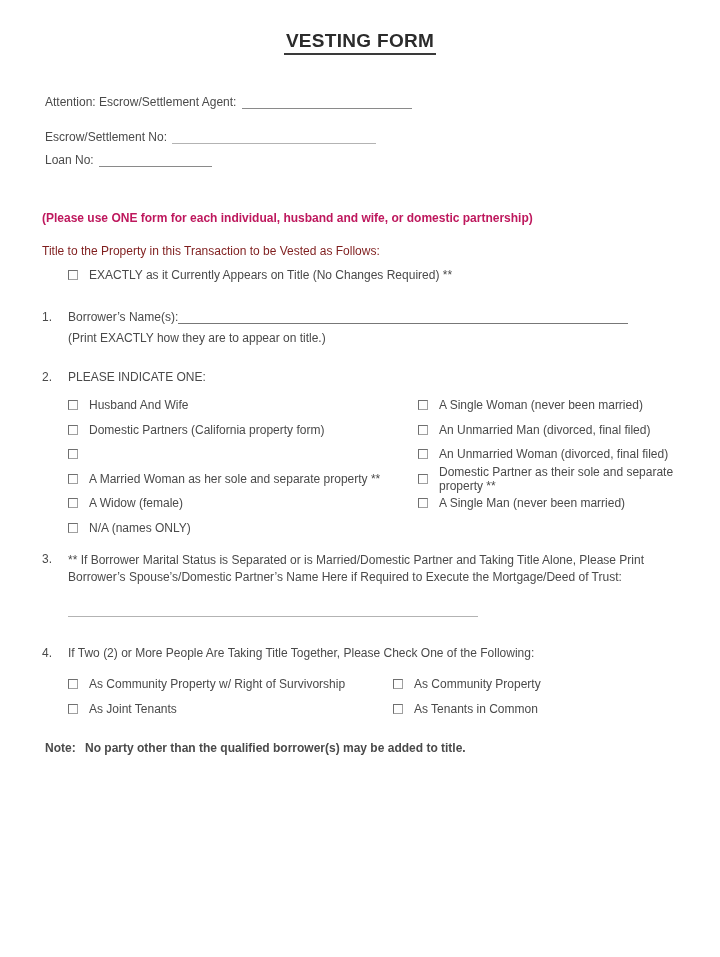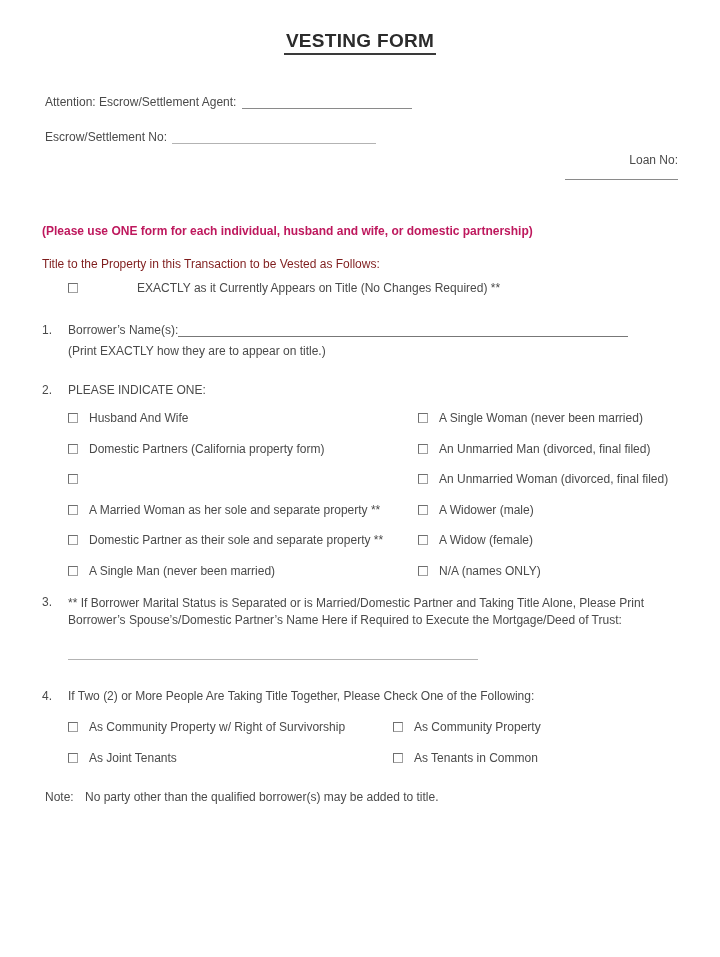--- a/index.html
+++ b/index.html
@@ -22,54 +22,54 @@
 
   .blank {
     display:inline-block; height:13px;
     border-bottom:1px solid #8a8a8a;
   }
   .blank.light { border-bottom-color:#b3b3b3; }
   .blank.dark  { border-bottom-color:#777777; }
 
   .attention-row { margin-top:40px;text-align:center; }
   .escrow-row    { margin-top:21px; }
-  .loan-row      { margin-top:9px;flex-direction:column; }
+  .loan-row      { margin-top:9px; }
 
   .bold-note { margin-top:44px; font-weight:bold; color:#be185d; }
   .vesting-intro { margin-top:19px; color:#7f1d1d; }
 
   .chk-row { display:flex; align-items:center; }
   .cb {
     flex:0 0 auto; width:10px; height:10px; margin-right:11px;
     border:1px solid #a0a0a0; border-top-color:#6f6f6f; border-left-color:#6f6f6f;
     background:#fefefe;
   }
-  .exactly-row { margin-top:10px; margin-left:26px;gap:48px; }
+  .exactly-row { margin-top:10px; margin-left:26px; }
 
   .numbered { display:flex; align-items:flex-end; }
   .num { flex:0 0 26px; color:#4a4a4a; }
 
   .section1 { margin-top:28px; align-items:flex-end; }
   .print-hint { margin-top:7px; margin-left:26px; }
 
   .section2-head { margin-top:25px; align-items:baseline; }
   .options-grid {
     margin-top:10px; margin-left:26px;
-    display:grid; grid-template-columns:350px 1fr; row-gap:8px;
+    display:grid; grid-template-columns:350px 1fr; row-gap:2px;
   }
   .options-grid .chk-row { height:22.5px; }
 
   .section3 { margin-top:13px; align-items:flex-start; }
   .section3 .sec3-text { width:600px; line-height:17px; }
   .sec3-line { margin-top:18px; margin-left:26px; }
 
   .section4-head { margin-top:26px; align-items:baseline; }
   .options-grid.g4 { grid-template-columns:325px 1fr; margin-top:13px; }
 
-  .note-row { margin-top:21px; margin-left:3px; display:flex; }
+  .note-row { margin-top:21px; margin-left:3px; display:flex;font-weight:bold; }
   .note-label { flex:0 0 40px; }
 </style>
 </head>
 <body>
 
 <div class="page">
 
   <div class="form-title-wrap">
     <span class="form-title">VESTING FORM</span>
   </div>
@@ -133,24 +133,20 @@
     <div class="chk-row">
       <span class="cb"></span>
       <span>An Unmarried Woman (divorced, final filed)</span>
     </div>
     <div class="chk-row">
       <span class="cb"></span>
       <span>A Married Woman as her sole and separate property **</span>
     </div>
     <div class="chk-row">
       <span class="cb"></span>
-      <span>A Widower (male)</span>
-    </div>
-    <div class="chk-row">
-      <span class="cb"></span>
       <span>Domestic Partner as their sole and separate property **</span>
     </div>
     <div class="chk-row">
       <span class="cb"></span>
       <span>A Widow (female)</span>
     </div>
     <div class="chk-row">
       <span class="cb"></span>
       <span>A Single Man (never been married)</span>
     </div>

